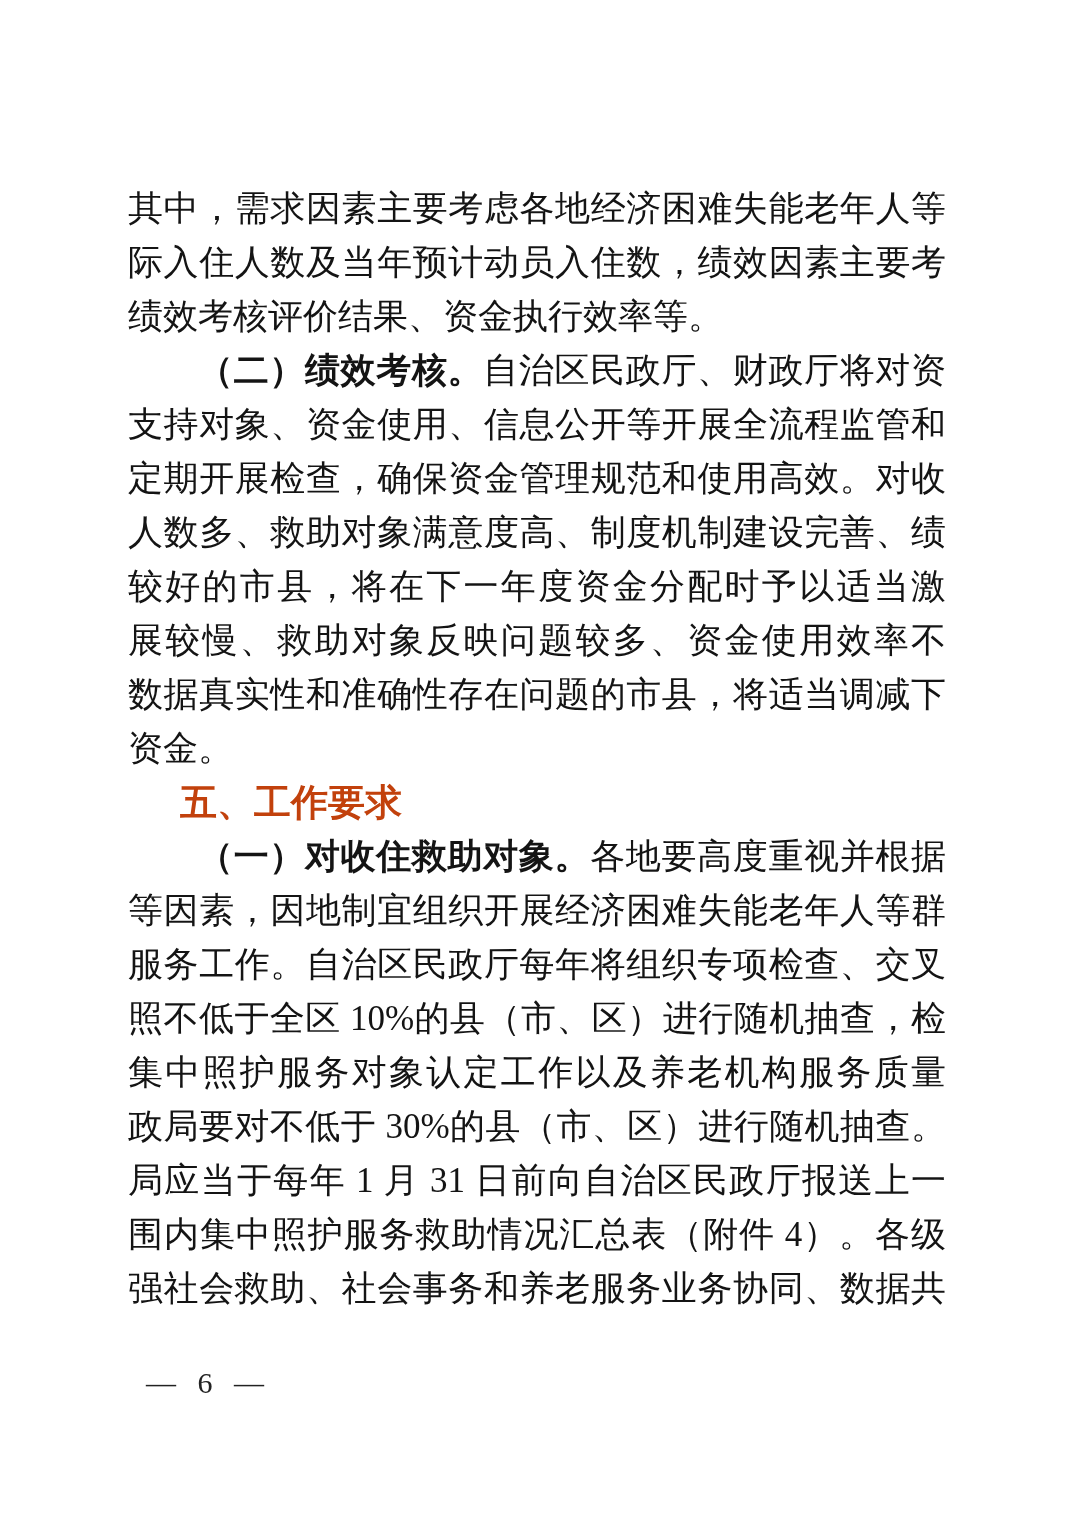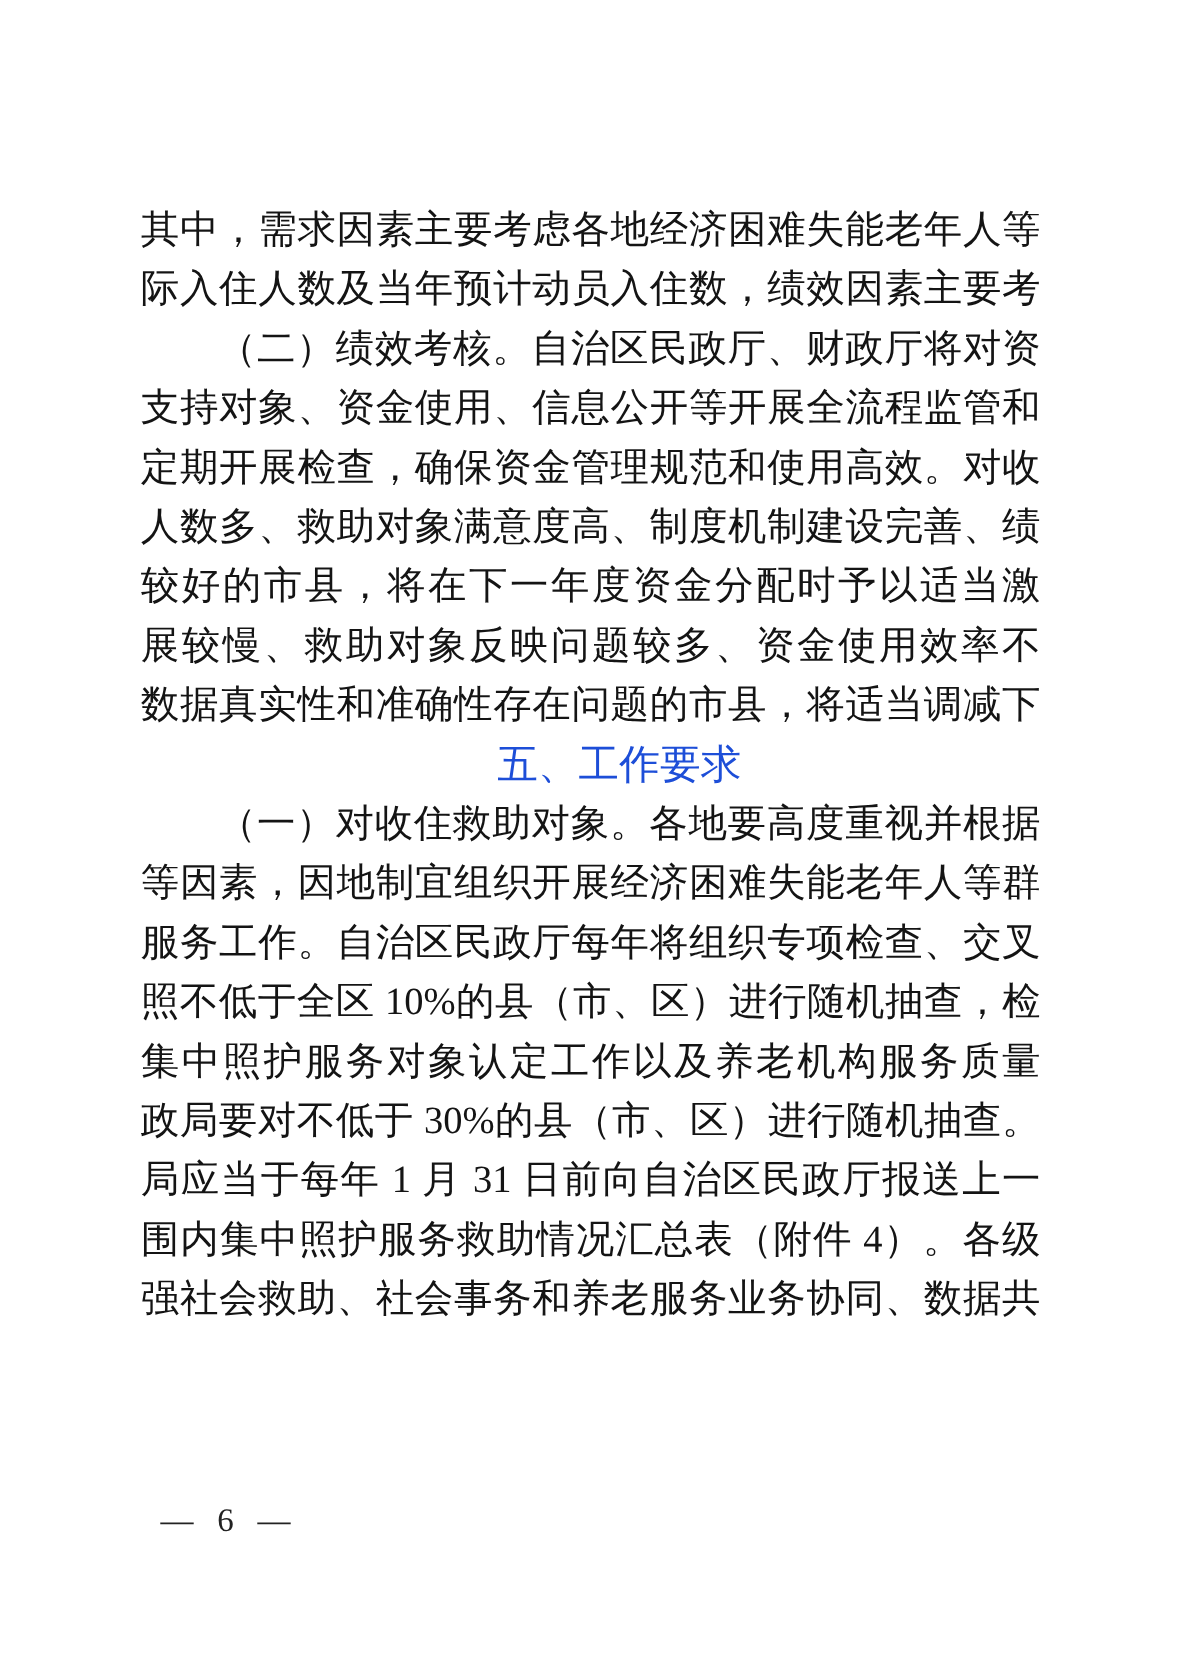--- a/index.html
+++ b/index.html
@@ -43,51 +43,52 @@
     text-align-last: justify;
   }
   .line.indent {
     padding-left: 70px;
   }
   .line.heading {
     font-family: "Liberation Sans", "DejaVu Sans", sans-serif;
     font-weight: 700;
     font-size: 37px;
     padding-left: 52px;
-    color: #1d4ed8;
-    text-align: center;
+    color: #c2410c;
   }
   .b {
-    font-weight: 400;
+    font-weight: 700;
   }
   .footer {
     position: absolute;
     left: 146px;
     top: 1366px;
     font-size: 30px;
     letter-spacing: 2px;
     word-spacing: 10px;
     color: #222222;
     font-family: "Liberation Serif", "DejaVu Serif", serif;
   }
 </style>
 </head>
 <body>
 
 <div class="page">
   <div class="text-block">
       <div class="line justify"><span>其中，需求因素主要考虑各地经济困难失能老年人等群体上年实</span></div>
       <div class="line justify"><span>际入住人数及当年预计动员入住数，绩效因素主要考虑入住机构</span></div>
+      <div class="line"><span>绩效考核评价结果、资金执行效率等。</span></div>
       <div class="line justify indent"><span class="b">（二）绩效考核。</span><span>自治区民政厅、财政厅将对资金实施目标、</span></div>
       <div class="line justify"><span>支持对象、资金使用、信息公开等开展全流程监管和绩效评价，</span></div>
       <div class="line justify"><span>定期开展检查，确保资金管理规范和使用高效。对收住救助对象</span></div>
       <div class="line justify"><span>人数多、救助对象满意度高、制度机制建设完善、绩效考核结果</span></div>
       <div class="line justify"><span>较好的市县，将在下一年度资金分配时予以适当激励；对工作进</span></div>
       <div class="line justify"><span>展较慢、救助对象反映问题较多、资金使用效率不高、评价指标</span></div>
       <div class="line justify"><span>数据真实性和准确性存在问题的市县，将适当调减下一年度补助</span></div>
+      <div class="line"><span>资金。</span></div>
       <div class="line heading"><span class="b">五、工作要求</span></div>
       <div class="line justify indent"><span class="b">（一）对收住救助对象。</span><span>各地要高度重视并根据经济社会发展</span></div>
       <div class="line justify"><span>等因素，因地制宜组织开展经济困难失能老年人等群体集中照护</span></div>
       <div class="line justify"><span>服务工作。自治区民政厅每年将组织专项检查、交叉检查等，按</span></div>
       <div class="line justify"><span>照不低于全区 10%的县（市、区）进行随机抽查，检查内容包括</span></div>
       <div class="line justify"><span>集中照护服务对象认定工作以及养老机构服务质量等；设区市民</span></div>
       <div class="line justify"><span>政局要对不低于 30%的县（市、区）进行随机抽查。设区市民政</span></div>
       <div class="line justify"><span>局应当于每年 1 月 31 日前向自治区民政厅报送上一年度本辖区范</span></div>
       <div class="line justify"><span>围内集中照护服务救助情况汇总表（附件 4）。各级民政部门要加</span></div>
       <div class="line justify"><span>强社会救助、社会事务和养老服务业务协同、数据共享和政策衔</span></div>

